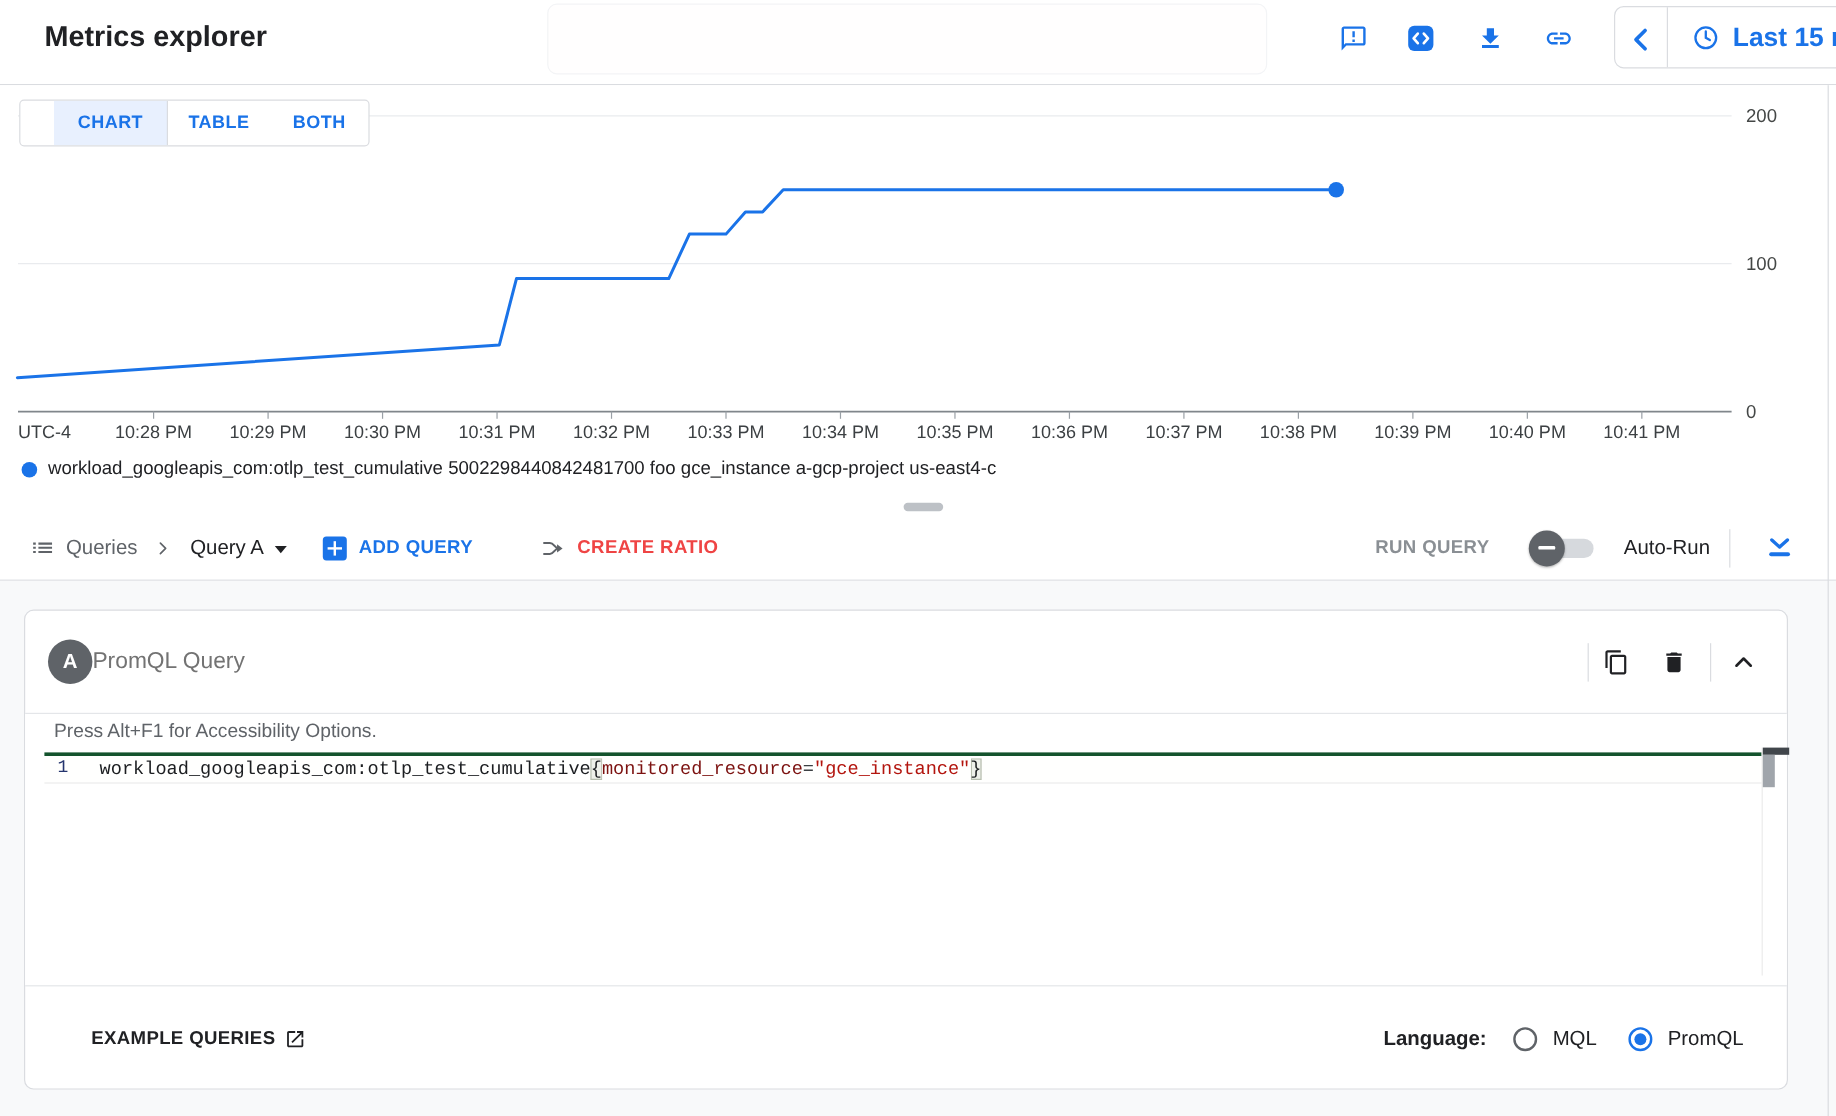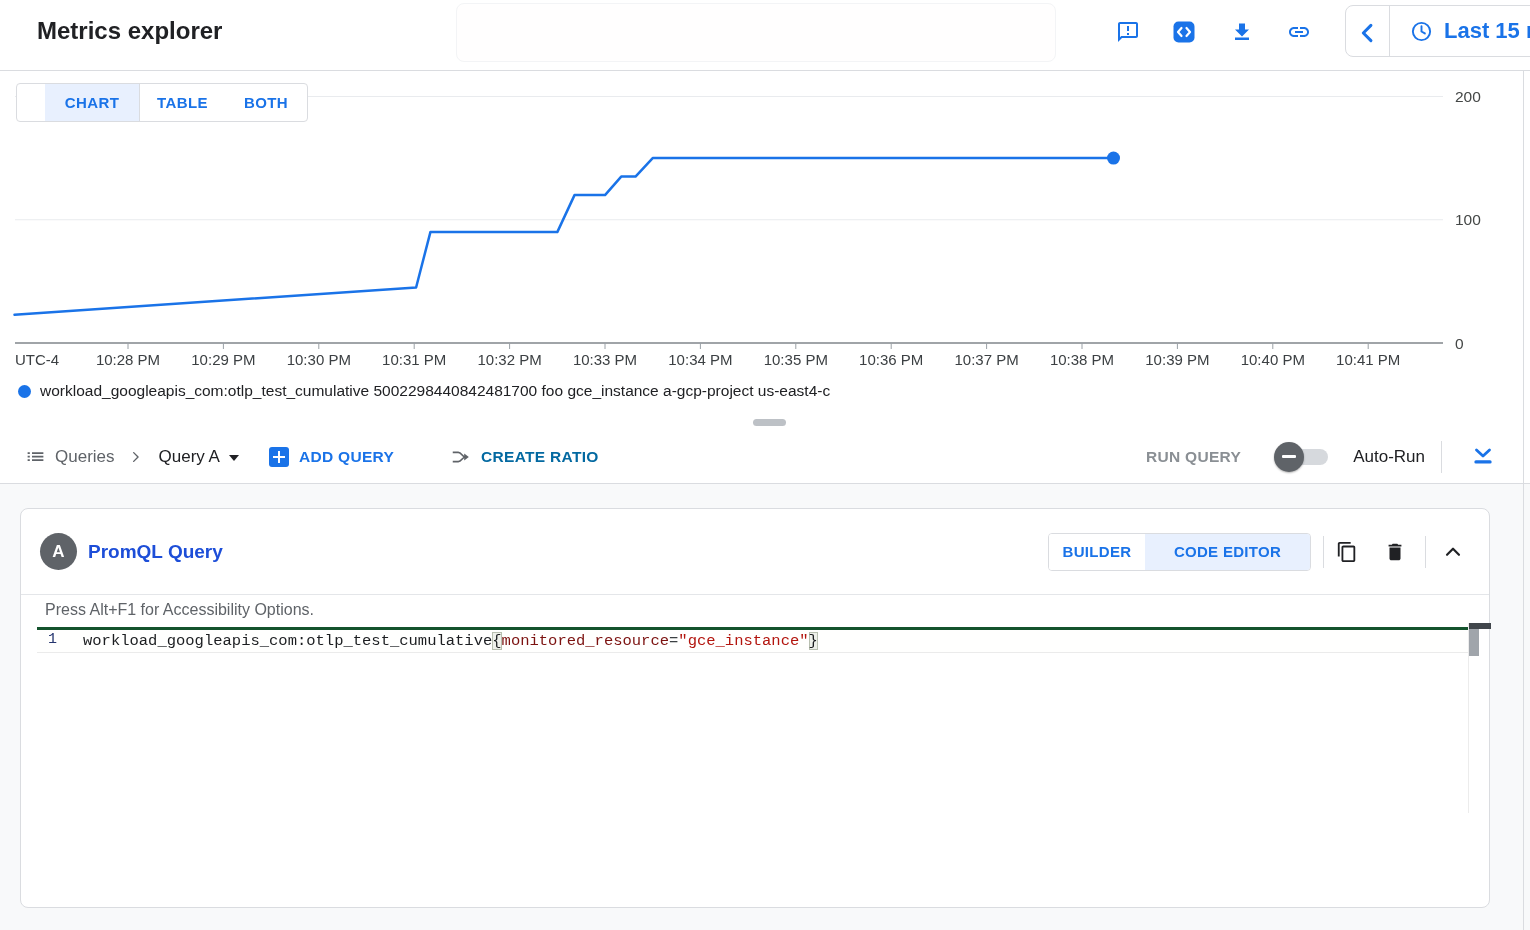--- a/index.html
+++ b/index.html
@@ -49,41 +49,41 @@
   .query-select .nm { font-size:17px; color:#202124; }
   .caret-down { width:0; height:0; border-left:5px solid transparent; border-right:5px solid transparent;
     border-top:6px solid #202124; margin-left:9px; margin-top:2px; }
   .add-query { display:flex; align-items:center; margin-left:30px; cursor:pointer; }
   .plus-box { width:20px; height:20px; border-radius:3px; background:#1a73e8; position:relative; flex:none; }
   .plus-box::before, .plus-box::after { content:""; position:absolute; background:#fff; }
   .plus-box::before { left:9px; top:4px; width:2.5px; height:12px; }
   .plus-box::after { left:4px; top:9px; width:12px; height:2.5px; }
   .blue-btn-lbl { font-size:15.5px; font-weight:700; letter-spacing:.3px; color:#1a73e8; margin-left:10px; }
   .create-ratio { display:flex; align-items:center; margin-left:56px; color:#5f6368; cursor:pointer; }
-  .gray-btn-lbl { font-size:15.5px; font-weight:700; letter-spacing:.3px; color:#0369a1; margin-left:9px; }
+  .gray-btn-lbl { font-size:15.5px; font-weight:700; letter-spacing:.3px; color:#ef4444; margin-left:9px; }
   .qb-right { margin-left:auto; display:flex; align-items:center; }
   .run-query-lbl { font-size:15.5px; font-weight:700; letter-spacing:.3px; color:#8a8f94; cursor:default; }
   .toggle { position:relative; width:62px; height:30px; margin-left:33px; cursor:pointer; flex:none; }
   .toggle .track { position:absolute; left:8px; top:7px; width:46px; height:16px; border-radius:8px; background:#d6d9dd; }
   .toggle .knob { position:absolute; left:0; top:0; width:30px; height:30px; border-radius:50%; background:#5f6368;
     box-shadow:0 1px 2px rgba(0,0,0,.3); }
   .toggle .knob::after { content:""; position:absolute; left:8px; top:13.5px; width:14px; height:3px; background:#fff; border-radius:1px; }
   .autorun-lbl { font-size:17px; color:#202124; margin-left:17px; }
   .v-div { width:1px; height:32px; background:#dadce0; margin:0 0 0 16px; }
   .expand-ic { width:26px; height:26px; color:#1a73e8; margin-left:28px; cursor:pointer; }
   
   .lower { position:absolute; left:0; top:484px; width:1530px; height:446px; background:#f8f9fa; }
   .right-edge-line { position:absolute; left:1523px; top:71px; width:1px; height:859px; background:#dadce0; }
   .panel { position:absolute; left:20px; top:24px; width:1470px; height:400px; background:#fff;
     border:1px solid #dadce0; border-radius:8px; }
   .panel-header { position:absolute; left:0; top:0; width:100%; height:86px; display:flex; align-items:center;
     padding:0 25px 0 19px; border-bottom:1px solid #e4e6e9; }
   .q-badge { width:37px; height:37px; border-radius:50%; background:#5f6368; color:#fff; font-weight:700;
     font-size:17px; display:flex; align-items:center; justify-content:center; flex:none; }
-  .panel-title { font-size:19px; font-weight:700; color:#1d4ed8; margin-left:11px; }
+  .panel-title { font-size:19px; font-weight:400; color:#737373; }
   .ph-right { margin-left:auto; display:flex; align-items:center; }
   .mode-group { display:flex; border:1px solid #dadce0; border-radius:4px; overflow:hidden; height:38px; }
   .mode-btn { display:flex; align-items:center; justify-content:center; font-size:15px; font-weight:700;
     letter-spacing:.3px; color:#1a73e8; cursor:pointer; background:#fff; }
   .mode-btn.sel { background:#e8f0fe; }
   .ph-div { width:1px; height:32px; background:#dadce0; margin:0 12px; }
   .blk-icon { width:22px; height:22px; color:#202124; cursor:pointer; }
   .blk-icon svg { width:100%; height:100%; display:block; }
   
   .editor-area { position:absolute; left:0; top:86px; width:100%; height:226px; background:#fff; }
@@ -265,24 +265,20 @@
   </span>
 </div>
 
 <div class="lower">
   <div class="panel">
 
     <div class="panel-header">
       <span class="q-badge">A</span>
       <span class="panel-title">PromQL Query</span>
       <span class="ph-right">
-        <span class="mode-group">
-          <span class="mode-btn" style="width:96px;">BUILDER</span>
-          <span class="mode-btn sel" style="width:165px;">CODE EDITOR</span>
-        </span>
         <span class="ph-div"></span>
         <span class="blk-icon" style="margin-right:26px;">
           <svg viewBox="0 0 24 24" fill="currentColor">
               <path d="M16 1H4c-1.1 0-2 .9-2 2v14h2V3h12V1zm3 4H8c-1.1 0-2 .9-2 2v14c0 1.1.9 2 2 2h11c1.1 0 2-.9 2-2V7c0-1.1-.9-2-2-2zm0 16H8V7h11v14z"></path>
             </svg>
         </span>
         <span class="blk-icon">
           <svg viewBox="0 0 24 24" fill="currentColor">
               <path d="M6 19c0 1.1.9 2 2 2h8c1.1 0 2-.9 2-2V7H6v12zM19 4h-3.5l-1-1h-5l-1 1H5v2h14V4z"></path>
             </svg>
@@ -300,17 +296,34 @@
       <div class="a11y-note">Press Alt+F1 for Accessibility Options.</div>
       <div class="gutter-num">1</div>
       <div class="code-row">
         <div class="code-line"><span>workload_googleapis_com:otlp_test_cumulative</span><span class="tok-brk">{</span><span class="tok-label">monitored_resource</span><span class="tok-eq">=</span><span class="tok-str">"gce_instance"</span><span class="tok-brk">}</span></div>
       </div>
       <div class="ed-vline"></div>
       <div class="sb-corner"></div>
       <div class="sb-thumb"></div>
     </div>
 
+    <div class="panel-footer">
+      <span class="example-q">
+        <span class="lbl">EXAMPLE QUERIES</span>
+        <span class="ext-ic">
+          <svg viewBox="0 0 24 24" fill="currentColor">
+              <path d="M19 19H5V5h7V3H5c-1.11 0-2 .9-2 2v14c0 1.1.89 2 2 2h14c1.1 0 2-.9 2-2v-7h-2v7zM14 3v2h3.59l-9.83 9.83 1.41 1.41L19 6.41V10h2V3h-7z"></path>
+            </svg>
+        </span>
+      </span>
+      <span class="pf-right">
+        <span class="language-lbl">Language:</span>
+        <span class="radio"></span>
+        <span class="radio-lbl">MQL</span>
+        <span class="radio sel" style="margin-left:26px;"></span>
+        <span class="radio-lbl">PromQL</span>
+      </span>
+    </div>
 
   </div>
 </div>
 
 <div class="right-edge-line"></div>
 
 </body></html>

